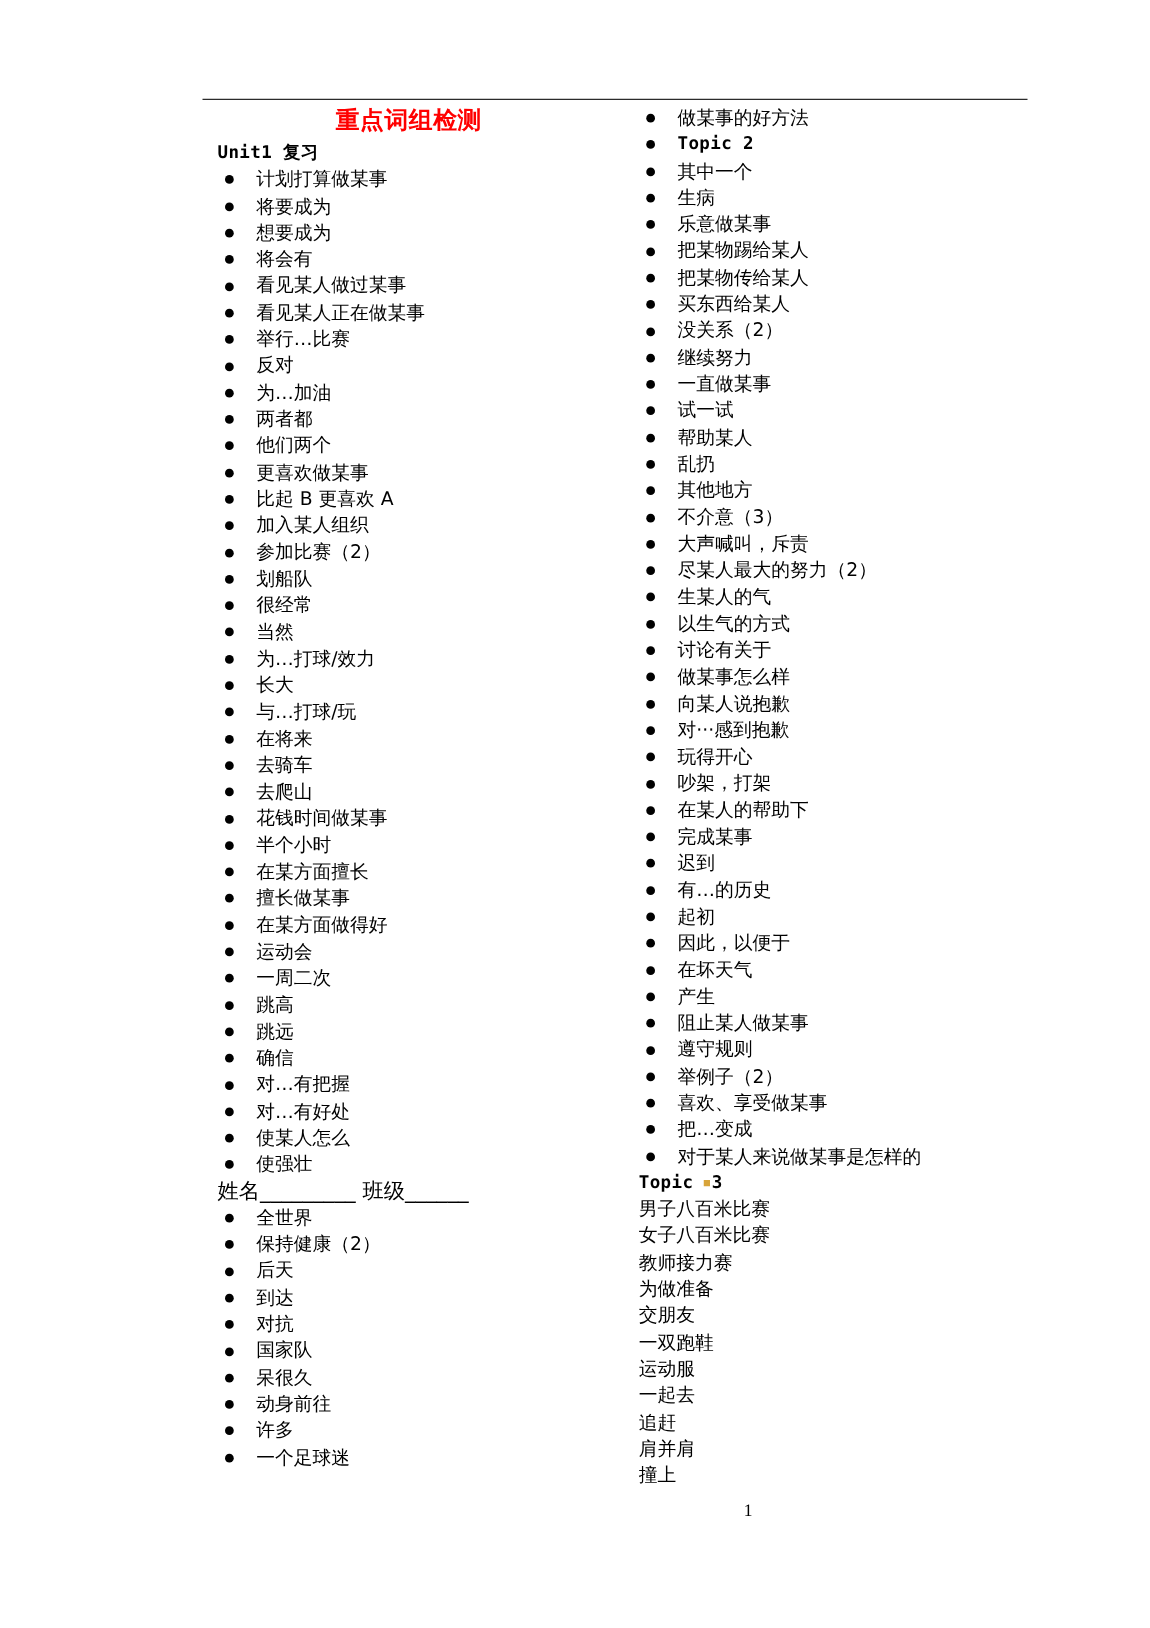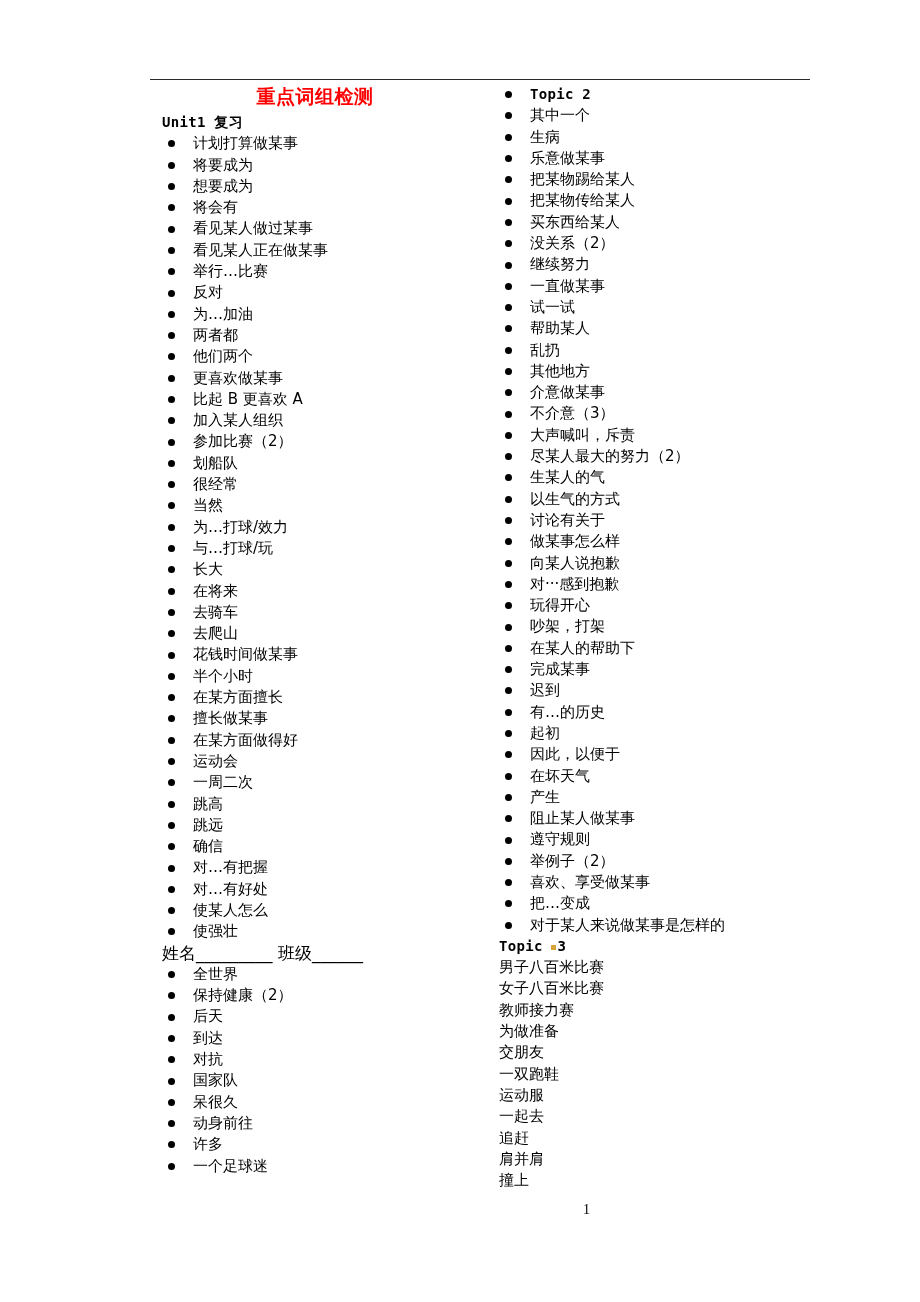--- a/index.html
+++ b/index.html
@@ -12,21 +12,21 @@
     width: 920px;
     height: 1302px;
     position: relative;
     font-family: "Liberation Serif", "DejaVu Serif", serif;
     color: #000000;
     overflow: hidden;
   }
 
   #page {
     position: absolute;
-    left: 0; top: 0;
+    left: 12px; top: 0;
     width: 732px;
     height: 1302px;
   }
 
   
   .top-rule {
     position: absolute;
     left: 150px;
     top: 79px;
     width: 660px;
@@ -210,25 +210,25 @@
       <div class="row">
         <span class="bullet"></span>
         <span class="txt">当然</span>
       </div>
       <div class="row">
         <span class="bullet"></span>
         <span class="txt">为…打球/效力</span>
       </div>
       <div class="row">
         <span class="bullet"></span>
+        <span class="txt">长大</span>
+      </div>
+      <div class="row">
+        <span class="bullet"></span>
         <span class="txt">与…打球/玩</span>
-      </div>
-      <div class="row">
-        <span class="bullet"></span>
-        <span class="txt">长大</span>
       </div>
       <div class="row">
         <span class="bullet"></span>
         <span class="txt">在将来</span>
       </div>
       <div class="row">
         <span class="bullet"></span>
         <span class="txt">去骑车</span>
       </div>
       <div class="row">
@@ -332,20 +332,24 @@
       </div>
       <div class="row">
         <span class="bullet"></span>
         <span class="txt">一个足球迷</span>
       </div>
     </div>
 
   <div class="column col-right" id="col-right">
       <div class="row">
         <span class="bullet"></span>
+        <span class="txt">做某事的好方法</span>
+      </div>
+      <div class="row">
+        <span class="bullet"></span>
         <span class="txt mono">Topic 2</span>
       </div>
       <div class="row">
         <span class="bullet"></span>
         <span class="txt">其中一个</span>
       </div>
       <div class="row">
         <span class="bullet"></span>
         <span class="txt">生病</span>
       </div>
@@ -388,24 +392,20 @@
       <div class="row">
         <span class="bullet"></span>
         <span class="txt">乱扔</span>
       </div>
       <div class="row">
         <span class="bullet"></span>
         <span class="txt">其他地方</span>
       </div>
       <div class="row">
         <span class="bullet"></span>
-        <span class="txt">介意做某事</span>
-      </div>
-      <div class="row">
-        <span class="bullet"></span>
         <span class="txt">不介意（3）</span>
       </div>
       <div class="row">
         <span class="bullet"></span>
         <span class="txt">大声喊叫，斥责</span>
       </div>
       <div class="row">
         <span class="bullet"></span>
         <span class="txt">尽某人最大的努力（2）</span>
       </div>

